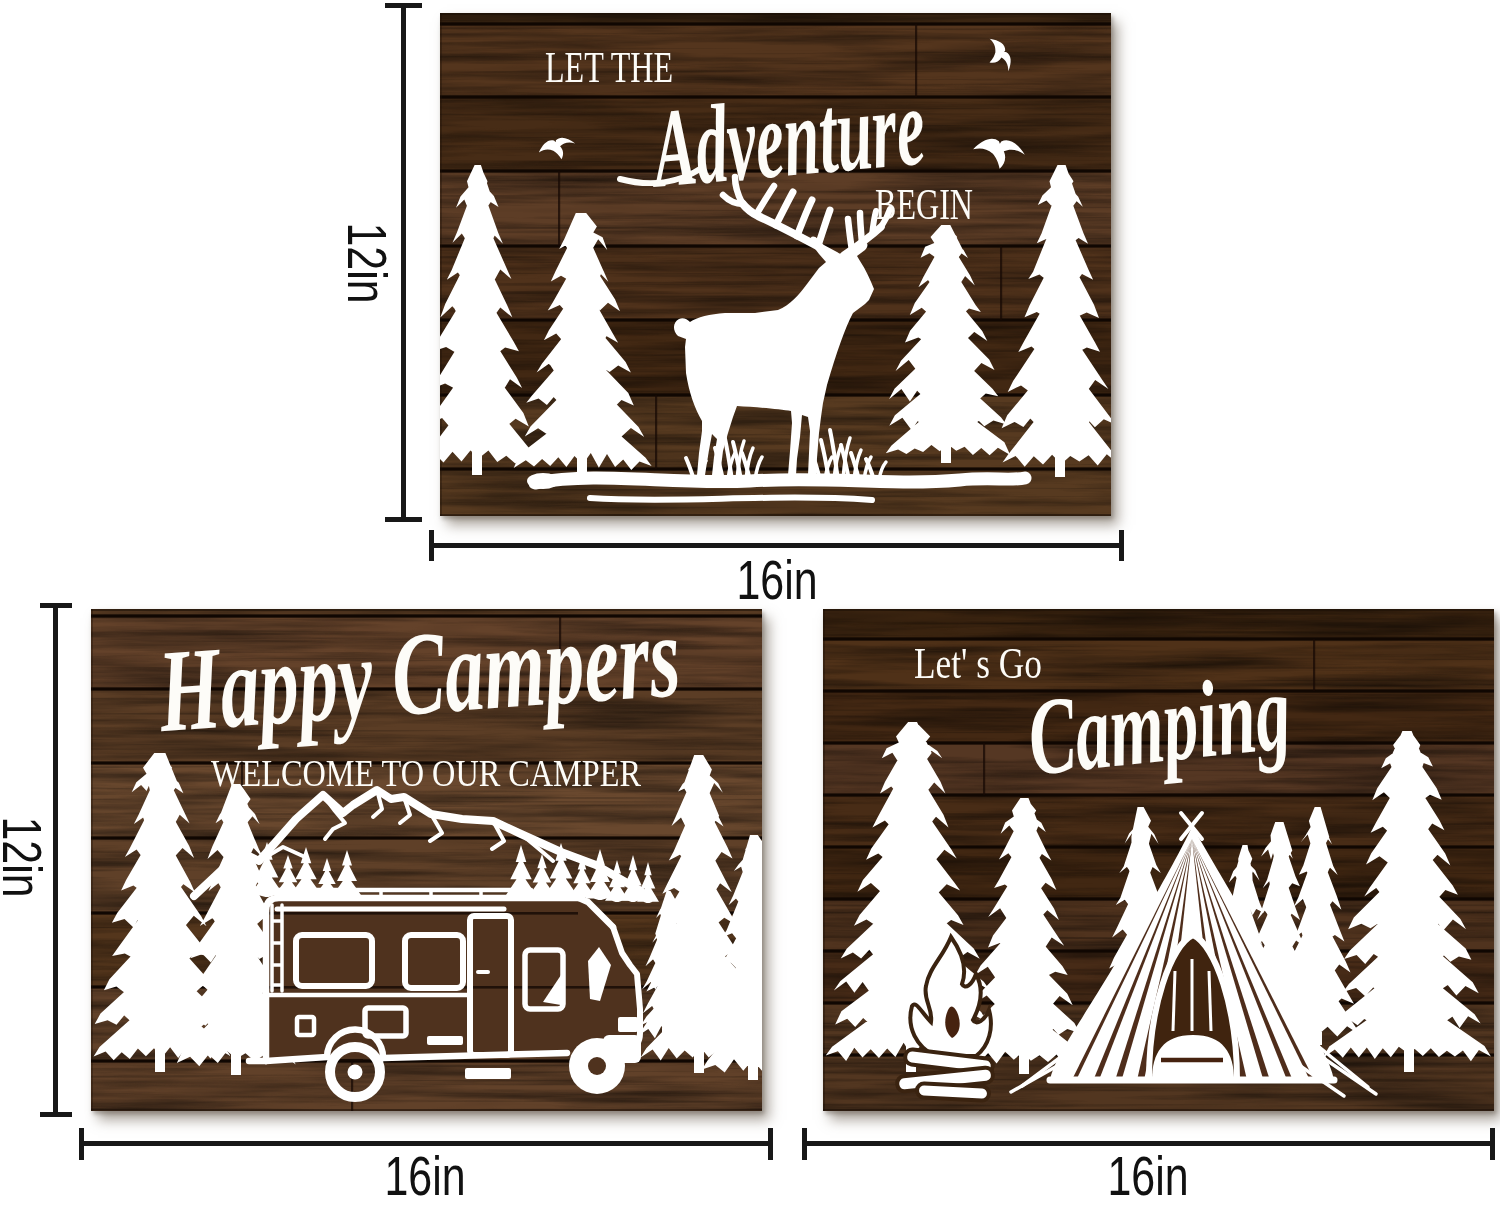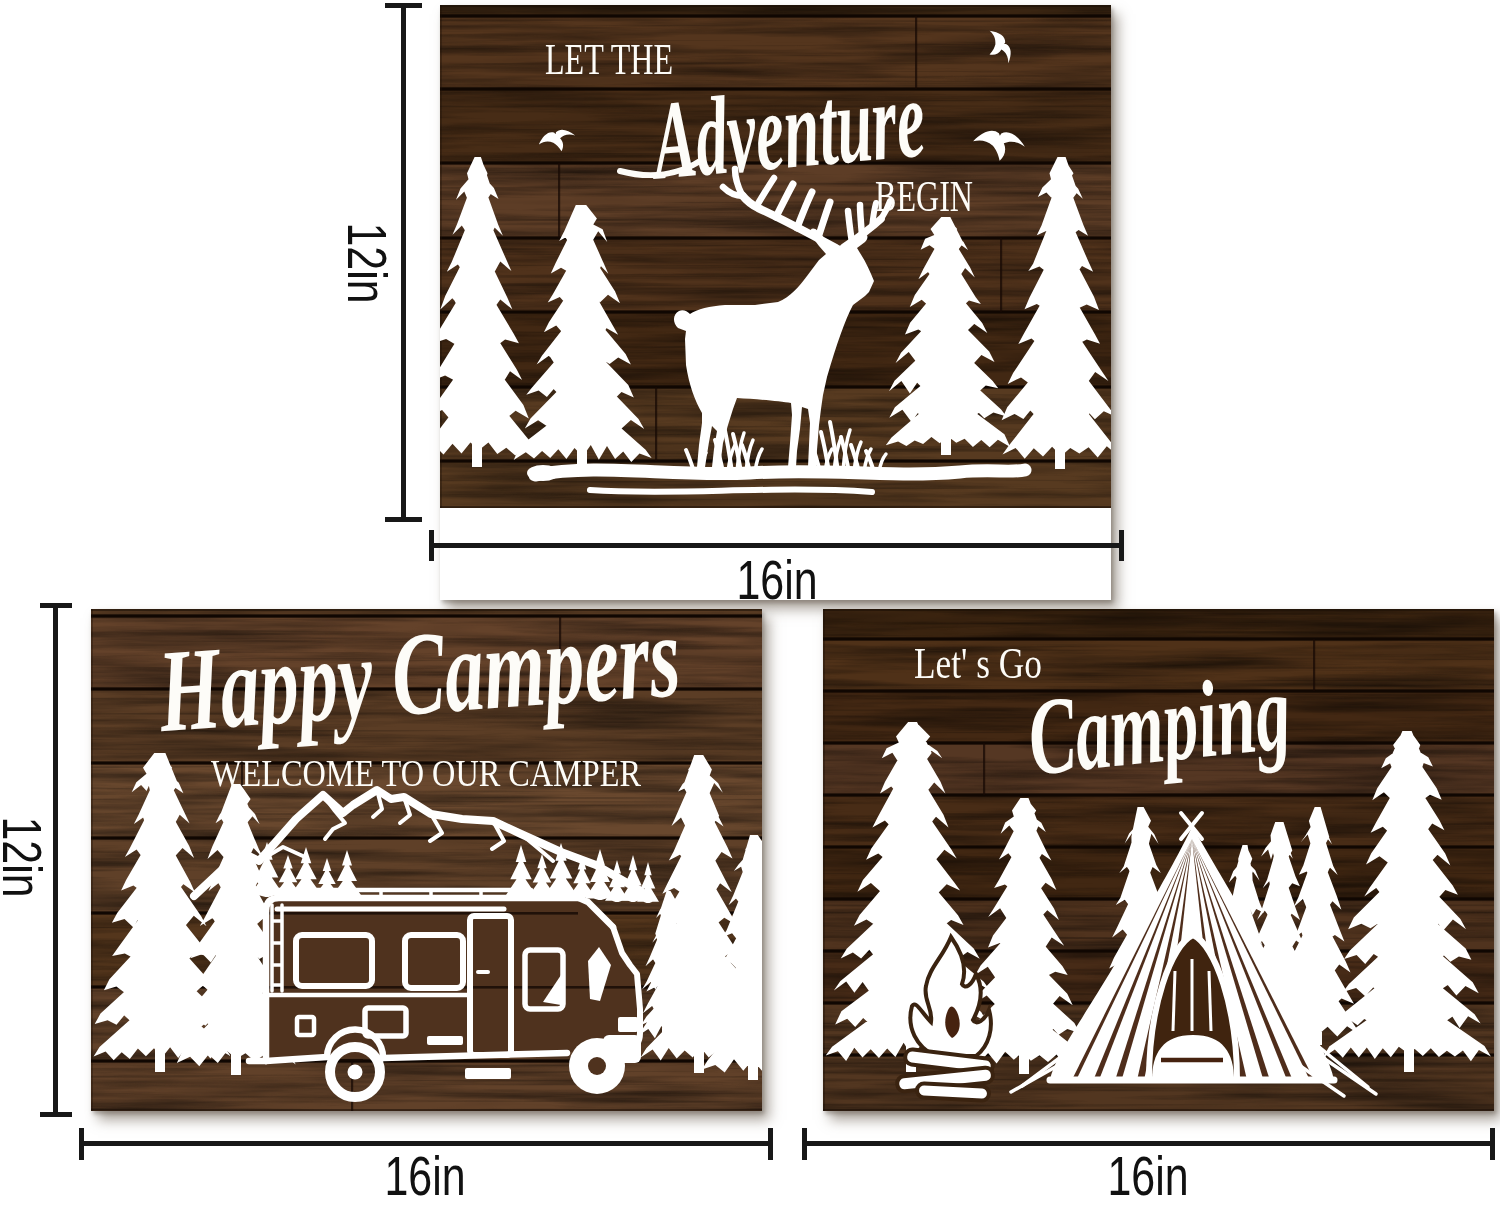--- a/index.html
+++ b/index.html
@@ -2,21 +2,21 @@
 <html><head><meta charset="utf-8"><style>
 html,body{margin:0;padding:0;background:#fff;width:1500px;height:1206px;
 font-family:"Liberation Sans",sans-serif;overflow:hidden}
 #stage{position:relative;width:1500px;height:1206px}
 .panel{position:absolute;box-shadow:7px 9px 12px rgba(90,75,60,0.5),2px 3px 4px rgba(40,30,20,0.3)}
 .panel svg{display:block}
 .dl{position:absolute;background:#181818}
 .lab{position:absolute;font-size:55px;color:#111;white-space:nowrap;line-height:1}
 </style></head><body>
 <div id="stage">
-<div class="panel" style="left:440px;top:5px;width:671px;height:595px">
+<div class="panel" style="left:440px;top:13px;width:671px;height:503px">
       <svg width="671" height="503" viewBox="0 0 671 503">
         <defs>
   <linearGradient id="pg1" x1="0" y1="0" x2="0" y2="1">
             <stop offset="0.0000" stop-color="#3a2512"></stop>
             <stop offset="0.0219" stop-color="#3a2512"></stop>
             <stop offset="0.0219" stop-color="#54351d"></stop>
             <stop offset="0.1670" stop-color="#54351d"></stop>
             <stop offset="0.1670" stop-color="#472c16"></stop>
             <stop offset="0.3141" stop-color="#472c16"></stop>
             <stop offset="0.3141" stop-color="#5d3d26"></stop>

